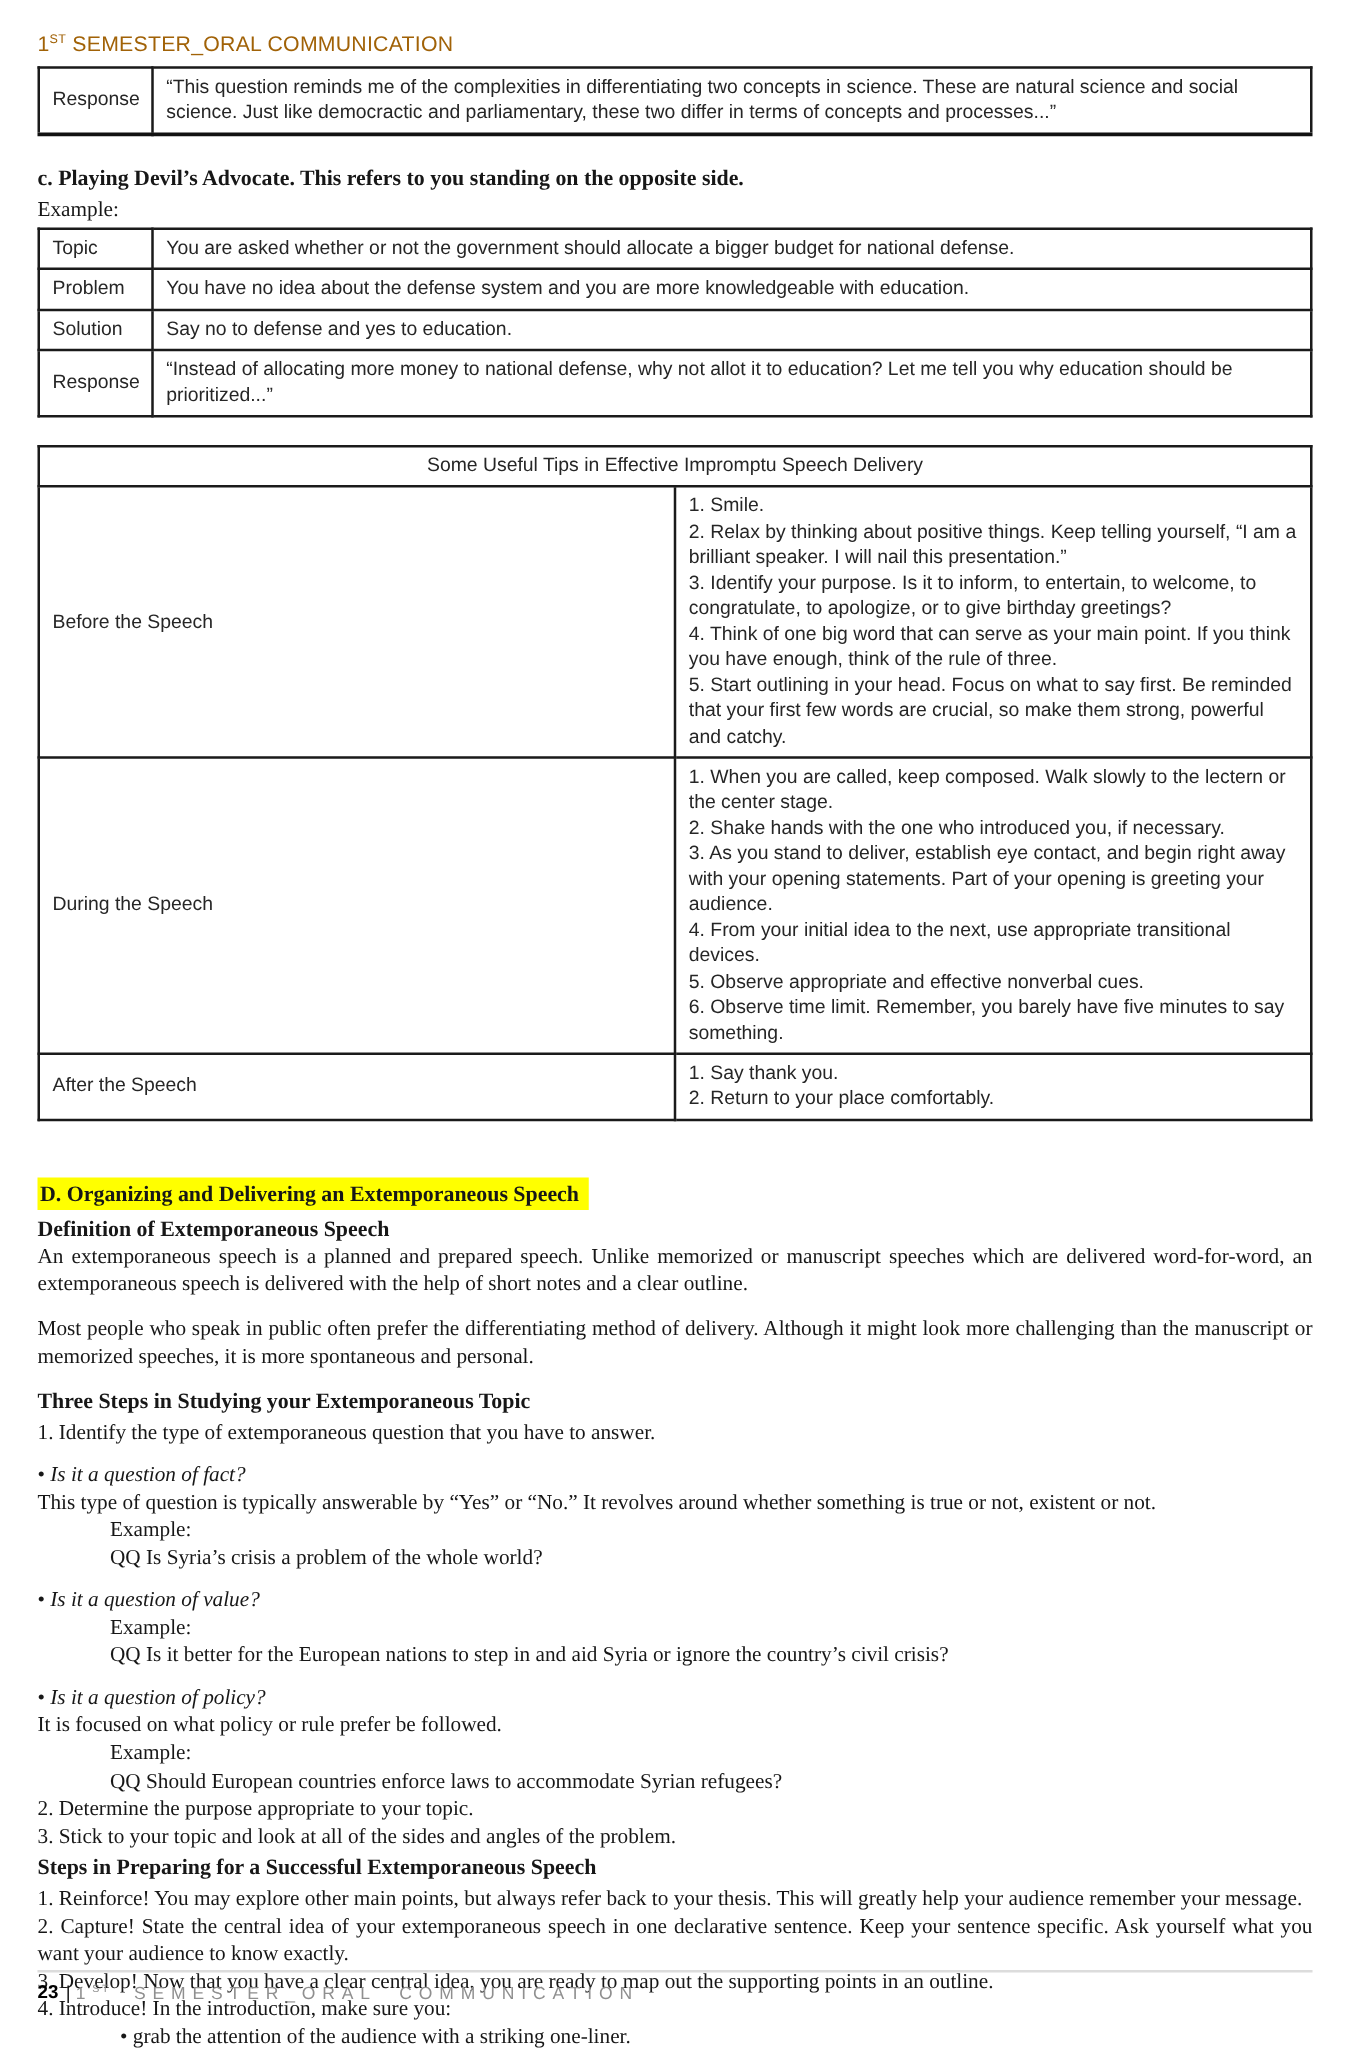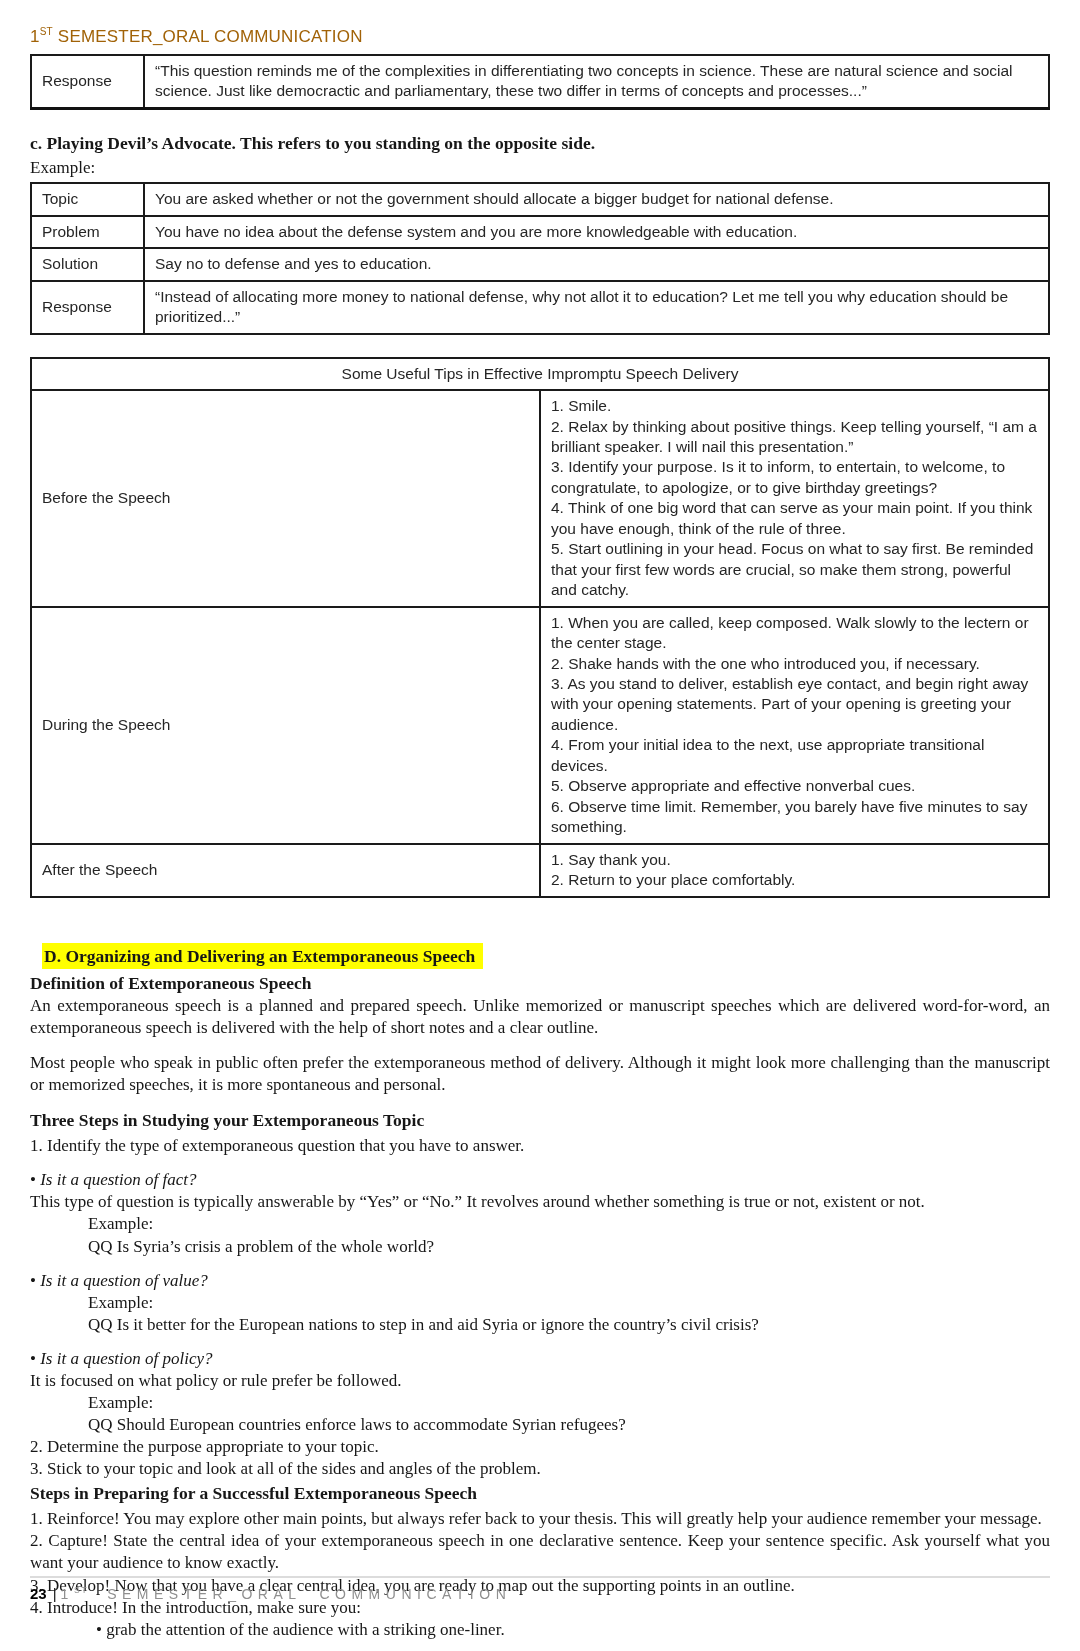--- a/index.html
+++ b/index.html
@@ -15,35 +15,35 @@
   .doc-header { font-size:17px; color:#a16207; margin:0 0 7px 0; letter-spacing:0.2px; }
   .doc-header sup { font-size:10px; }
   .hdr-rest { margin-left:5px; }
 
   
   table.tbl { border-collapse:collapse; width:1020px; table-layout:fixed; }
   table.tbl td {
     border:2px solid #1a1a1a; padding:5px 10px;
     font-size:15.5px; line-height:1.32; color:#262626; vertical-align:middle;
   }
-  td.lbl { width:113px; }
+  td.lbl { width:91px; }
   td.lbl2 { width:163px; }
   .resp-tbl { border-bottom:3px solid #111; margin-bottom:22px; }
   .resp-tbl td { border-top:1px solid #1a1a1a; }
   .c-tbl { margin-bottom:22px; }
   .tips-tbl { margin-bottom:47px;border-radius:11px; }
   .tips-title { text-align:center; padding:4px 8px; }
   .item-line { margin:0; }
 
   
   .serif { font-family:"Liberation Serif", serif; font-size:17px; line-height:1.3; color:#171717; }
   .h-bold { font-weight:700; font-size:17.5px; }
   .c-head { margin:0 0 3px 0; }
   .example-flush { margin:0 0 3px 0; }
-  .d-head-wrap { margin:0 0 5px 12px; }
+  .d-head-wrap { margin:0 0 5px 0; }
   .hl { background:#ffff00; font-weight:700; font-size:17.5px; padding:3px 8px 3px 2px; }
   p.para { margin:0 0 13px 0; }
   .just { text-align:justify; }
   .mt { margin-top:2px; margin-bottom:3px; }
   .line { margin:0; }
   .q { font-style:italic; margin-top:12px; }
   .q::before { content:"\2022\00a0"; font-style:normal; }
   .indent { padding-left:58px; }
   .sub-bullet { padding-left:66px; }
   .sub-bullet::before { content:"\2022\00a0"; }
@@ -133,21 +133,21 @@
       </td>
     </tr>
   </tbody>
     </table>
 
   <div class="d-head-wrap">
     <span class="hl serif">D. Organizing and Delivering an Extemporaneous Speech</span>
   </div>
   <div class="serif h-bold">Definition of Extemporaneous Speech</div>
   <p class="serif para just">An extemporaneous speech is a planned and prepared speech. Unlike memorized or manuscript speeches which are delivered word-for-word, an extemporaneous speech is delivered with the help of short notes and a clear outline.</p>
-  <p class="serif para just">Most people who speak in public often prefer the extemporaneous method of delivery. Although it might look more challenging than the manuscript or memorized speeches, it is more spontaneous and personal.</p>
+  <p class="serif para just">Most people who speak in public often prefer the differentiating method of delivery. Although it might look more challenging than the manuscript or memorized speeches, it is more spontaneous and personal.</p>
 
   <div class="serif h-bold mt">Three Steps in Studying your Extemporaneous Topic</div>
   <div class="serif line">1. Identify the type of extemporaneous question that you have to answer.</div>
 
   <div class="serif q">Is it a question of fact?</div>
   <div class="serif line">This type of question is typically answerable by “Yes” or “No.” It revolves around whether something is true or not, existent or not.</div>
   <div class="serif line indent">Example:</div>
   <div class="serif line indent">QQ Is Syria’s crisis a problem of the whole world?</div>
 
   <div class="serif q">Is it a question of value?</div>

